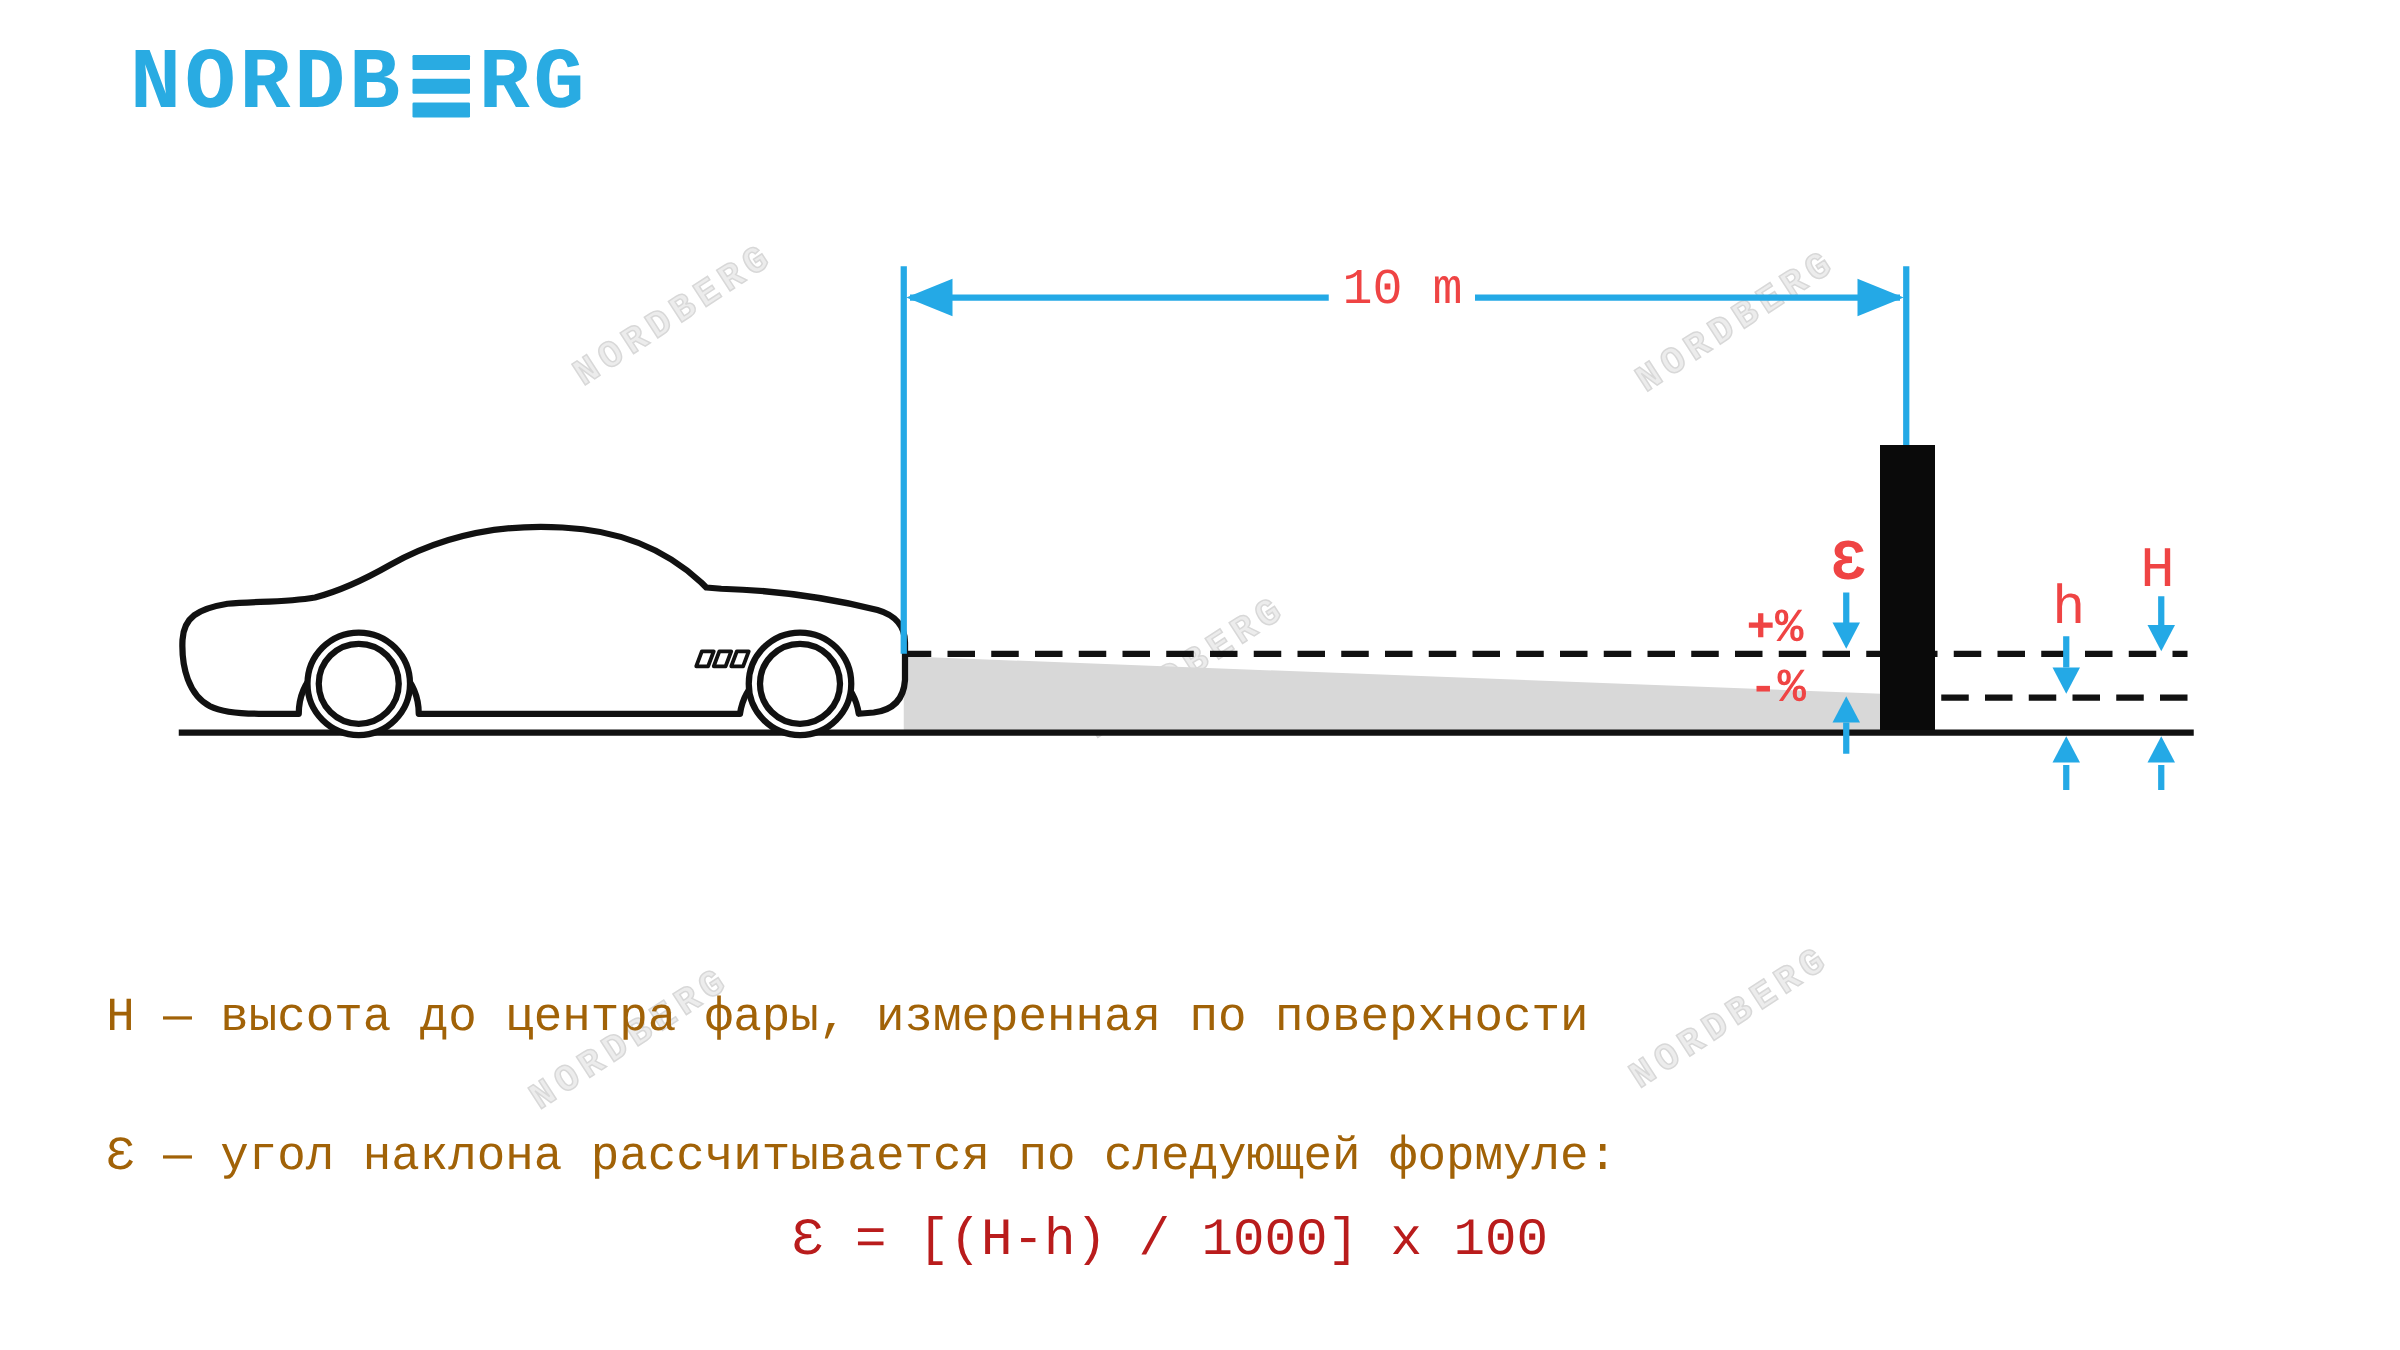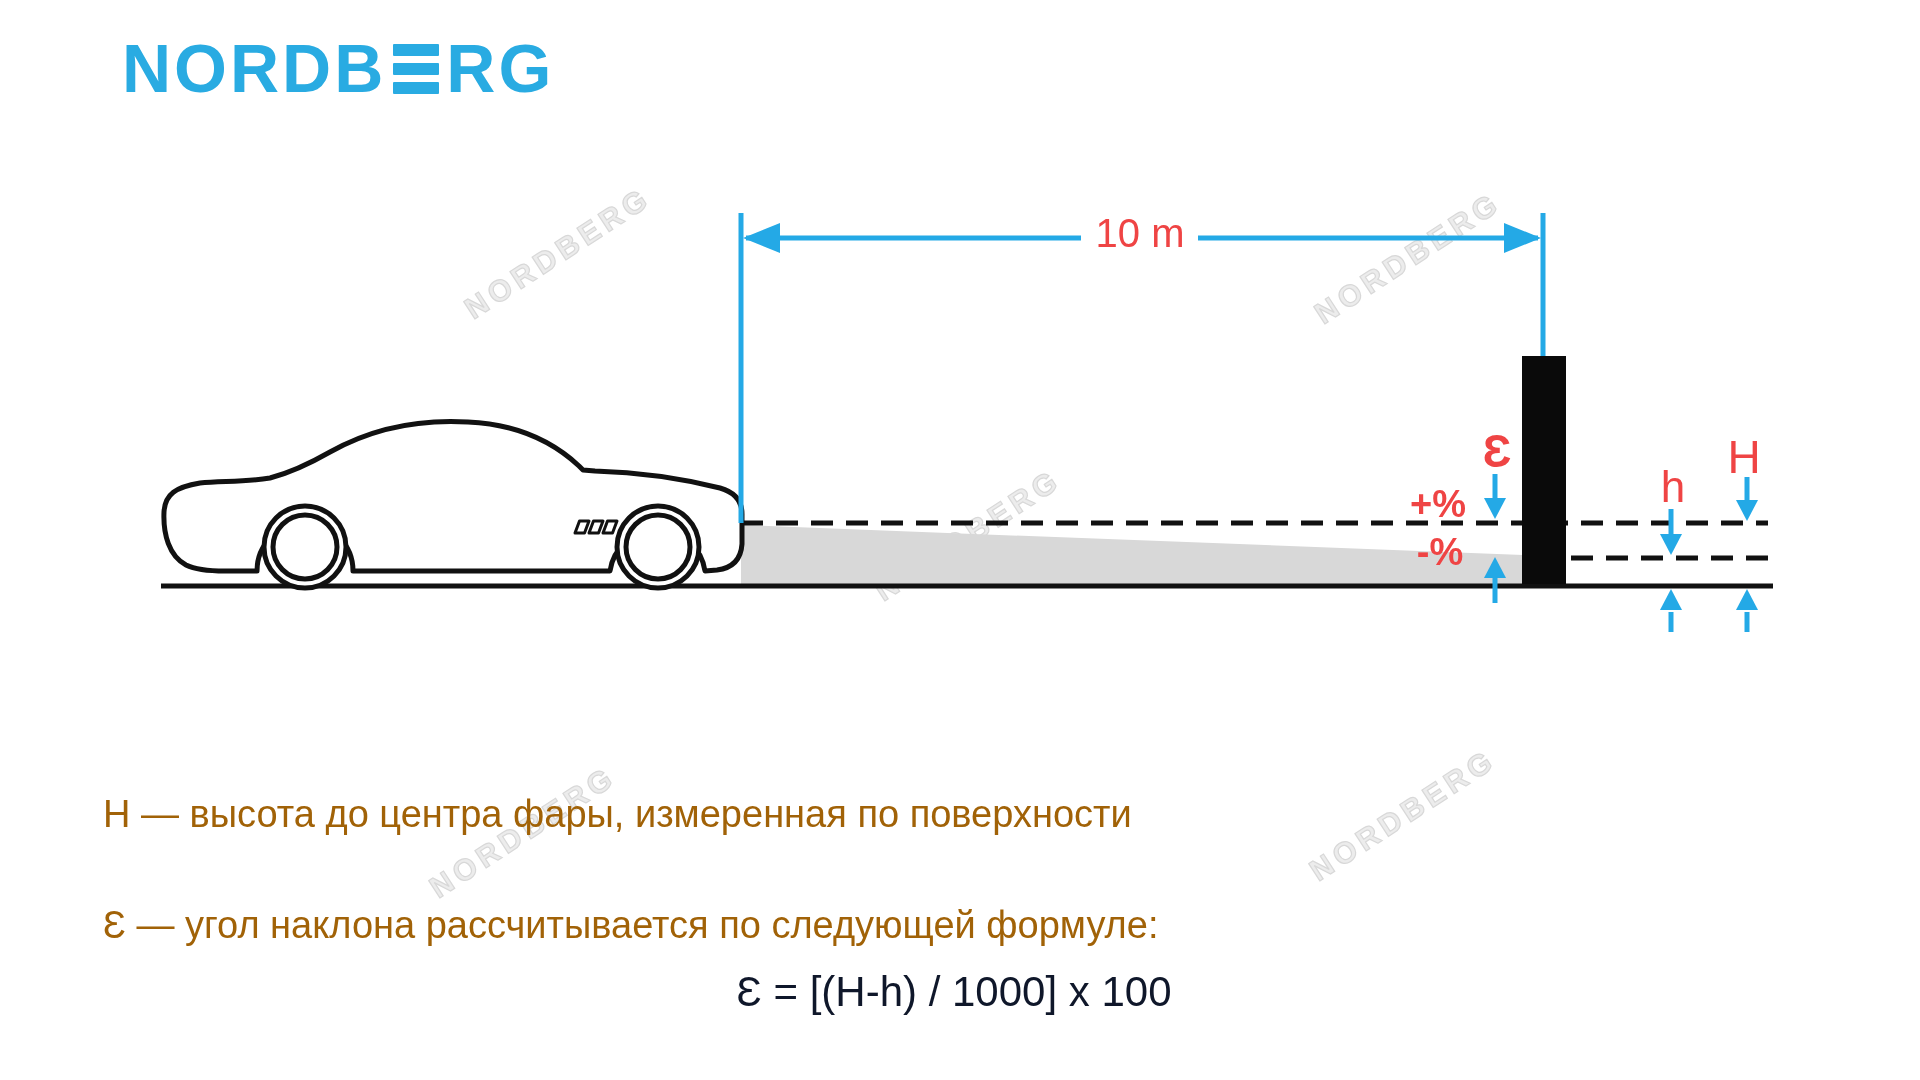--- a/index.html
+++ b/index.html
@@ -1,18 +1,18 @@
 <!DOCTYPE html>
 <html><head>
 <meta charset="utf-8">
 <style>
   html,body{margin:0;padding:0;background:#ffffff;}
   .page{
     position:relative;width:1848px;height:1080px;background:#ffffff;overflow:hidden;
-    font-family:Liberation Sans, sans-serif;color:#141414;margin-left:18px;
+    font-family:Liberation Mono, monospace;color:#141414;
   }
   
   .logo{position:absolute;left:104px;top:34px;display:flex;align-items:center;gap:7px;
     color:#29ABE2;font-weight:800;font-size:68px;letter-spacing:3px;line-height:1;}
   .logo span{display:block;transform:scaleY(1.02);}
   .logo-e{display:flex;flex-direction:column;justify-content:space-between;width:46px;height:50px;padding-top:1px;}
   .logo-e i{display:block;height:12px;background:#29ABE2;border-radius:1px;}
   .page-title{position:absolute;left:665px;top:52px;font-size:38px;font-weight:500;color:#111;}
   
   .wm{position:absolute;white-space:nowrap;font-size:30px;font-weight:600;letter-spacing:5px;
@@ -26,21 +26,21 @@
   .lbl-pct{font-size:38px;font-weight:600;}
   .lbl-h{font-size:44px;font-weight:500;}
   .lbl-H{font-size:46px;font-weight:500;}
   
   .legend-heading{position:absolute;left:85px;top:726px;font-size:40px;font-weight:700;color:#111;}
   .legend-line{position:absolute;left:85px;font-size:38px;font-weight:400;color:#a16207;}
   .legend-line.l1{top:793px;}
   .legend-line.l2{top:849px;}
   .legend-line.l3{top:904px;}
   .formula{position:absolute;left:0;top:968px;width:1872px;text-align:center;
-           font-size:42px;font-weight:500;color:#0f172a;}
+           font-size:42px;font-weight:500;color:#b91c1c;}
 </style>
 </head>
 <body>
 
 <div class="page">
 
   <div class="logo">
     <span>NORDB</span>
     <div class="logo-e">
         <i></i>

